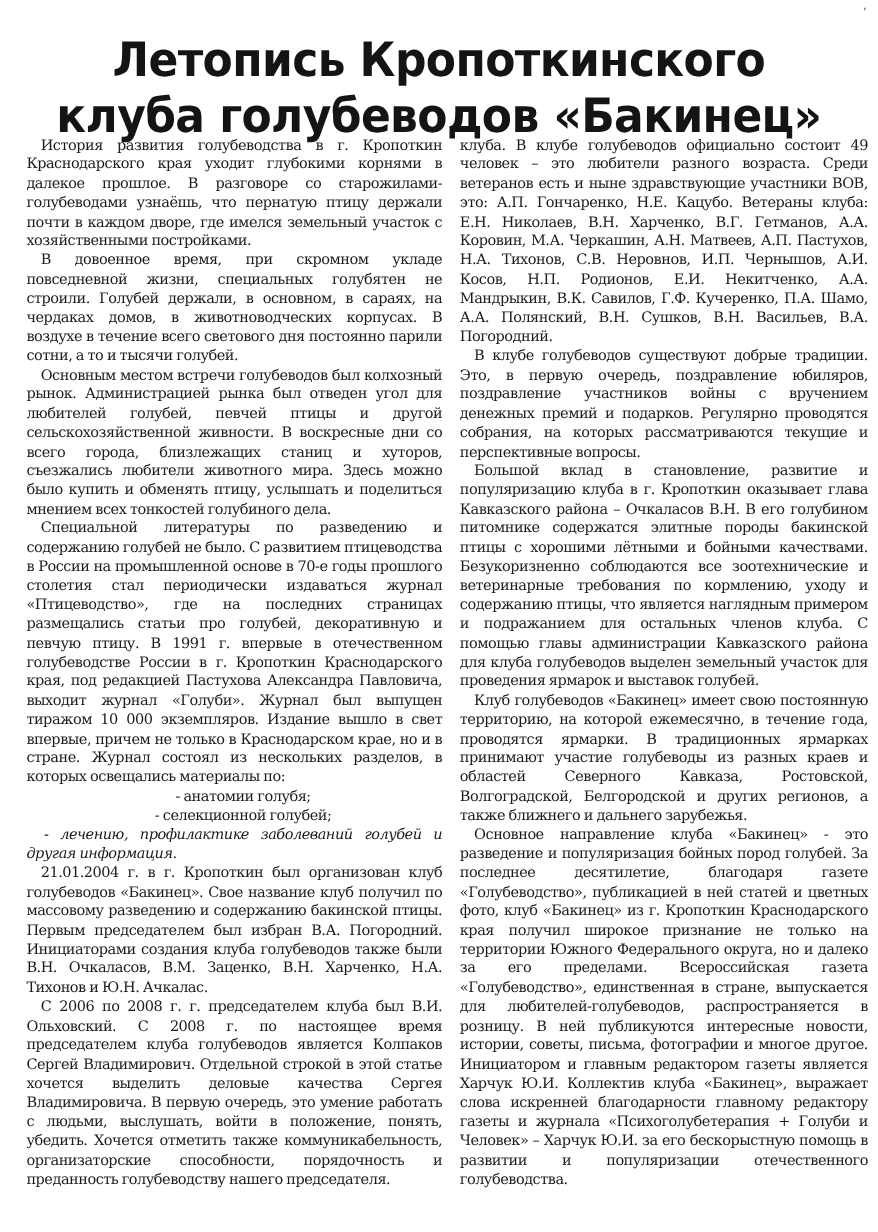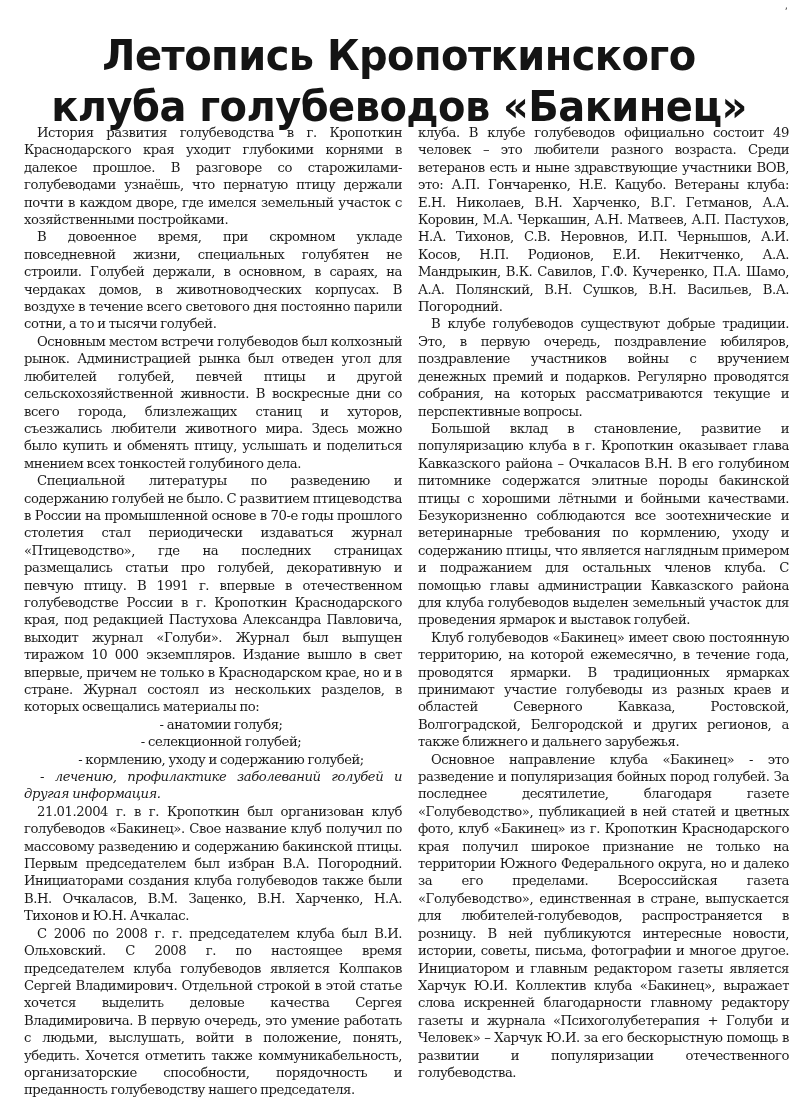--- a/index.html
+++ b/index.html
@@ -35,21 +35,20 @@
 </h1>
 
 <div class="col col-left" lang="ru">
   <p>История развития голубеводства в г. Кропоткин Краснодарского края уходит глубокими корнями в далекое прошлое. В разговоре со старожилами-голубеводами узнаёшь, что пернатую птицу держали почти в каждом дворе, где имелся земельный участок с хозяйственными постройками.</p>
   <p>В довоенное время, при скромном укладе повседневной жизни, специальных голубятен не строили. Голубей держали, в основном, в сараях, на чердаках домов, в животноводческих корпусах. В воздухе в течение всего светового дня постоянно парили сотни, а то и тысячи голубей.</p>
   <p>Основным местом встречи голубеводов был колхозный рынок. Администрацией рынка был отведен угол для любителей голубей, певчей птицы и другой сельскохозяйственной живности. В воскресные дни со всего города, близлежащих станиц и хуторов, съезжались любители животного мира. Здесь можно было купить и обменять птицу, услышать и поделиться мнением всех тонкостей голубиного дела.</p>
   <p>Специальной литературы по разведению и содержанию голубей не было. С развитием птицеводства в России на промышленной основе в 70-е годы прошлого столетия стал периодически издаваться журнал «Птицеводство», где на последних страницах размещались статьи про голубей, декоративную и певчую птицу. В 1991 г. впервые в отечественном голубеводстве России в г. Кропоткин Краснодарского края, под редакцией Пастухова Александра Павловича, выходит журнал «Голуби». Журнал был выпущен тиражом 10 000 экземпляров. Издание вышло в свет впервые, причем не только в Краснодарском крае, но и в стране. Журнал состоял из нескольких разделов, в которых освещались материалы по:</p>
   <ul>
     <li>- анатомии голубя;</li>
     <li>- селекционной голубей;</li>
-    <li>- кормлению, уходу и содержанию голубей;</li>
     <li class="last">- лечению, профилактике заболеваний голубей и другая информация.</li>
   </ul>
   <p>21.01.2004 г. в г. Кропоткин был организован клуб голубеводов «Бакинец». Свое название клуб получил по массовому разведению и содержанию бакинской птицы. Первым председателем был избран В.А. Погородний. Инициаторами создания клуба голубеводов также были В.Н. Очкаласов, В.М. Заценко, В.Н. Харченко, Н.А. Тихонов и Ю.Н. Ачкалас.</p>
   <p>С 2006 по 2008 г. г. председателем клуба был В.И. Ольховский. С 2008 г. по настоящее время председателем клуба голубеводов является Колпаков Сергей Владимирович. Отдельной строкой в этой статье хочется выделить деловые качества Сергея Владимировича. В первую очередь, это умение работать с людьми, выслушать, войти в положение, понять, убедить. Хочется отметить также коммуникабельность, организаторские способности, порядочность и преданность голубеводству нашего председателя.</p>
 
 </div>
 
 <div class="col col-right" lang="ru">
   <p class="noindent">клуба. В клубе голубеводов официально состоит 49 человек – это любители разного возраста. Среди ветеранов есть и ныне здравствующие участники ВОВ, это: А.П. Гончаренко, Н.Е. Кацубо. Ветераны клуба: Е.Н. Николаев, В.Н. Харченко, В.Г. Гетманов, А.А. Коровин, М.А. Черкашин, А.Н. Матвеев, А.П. Пастухов, Н.А. Тихонов, С.В. Неровнов, И.П. Чернышов, А.И. Косов, Н.П. Родионов, Е.И. Некитченко, А.А. Мандрыкин, В.К. Савилов, Г.Ф. Кучеренко, П.А. Шамо, А.А. Полянский, В.Н. Сушков, В.Н. Васильев, В.А. Погородний.</p>
   <p>В клубе голубеводов существуют добрые традиции. Это, в первую очередь, поздравление юбиляров, поздравление участников войны с вручением денежных премий и подарков. Регулярно проводятся собрания, на которых рассматриваются текущие и перспективные вопросы.</p>

